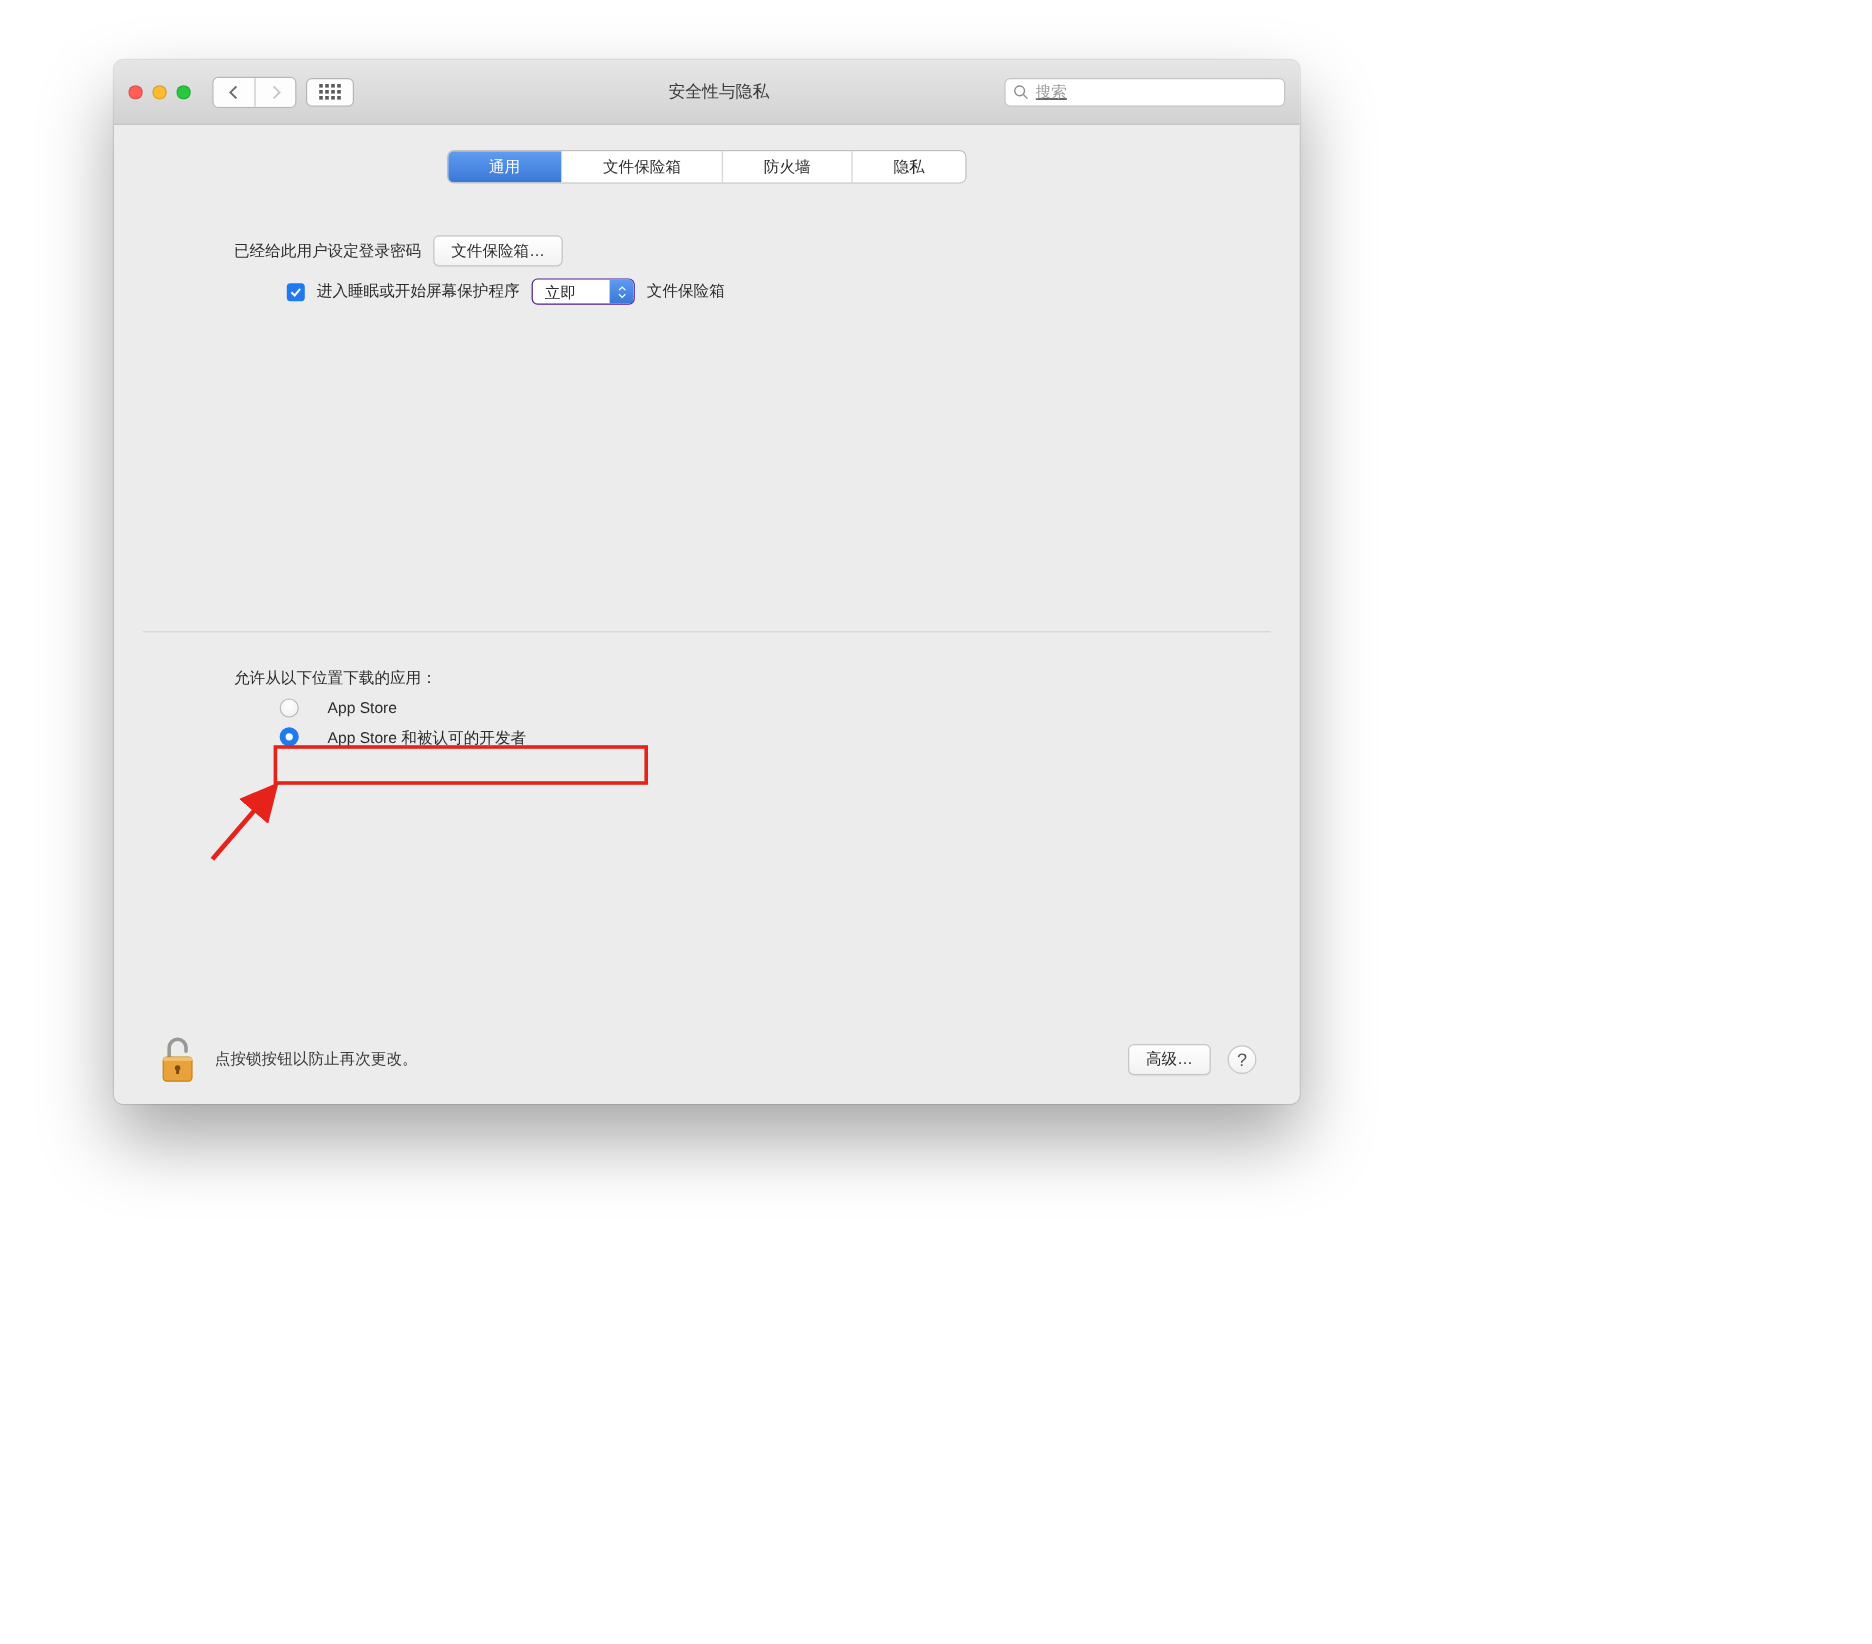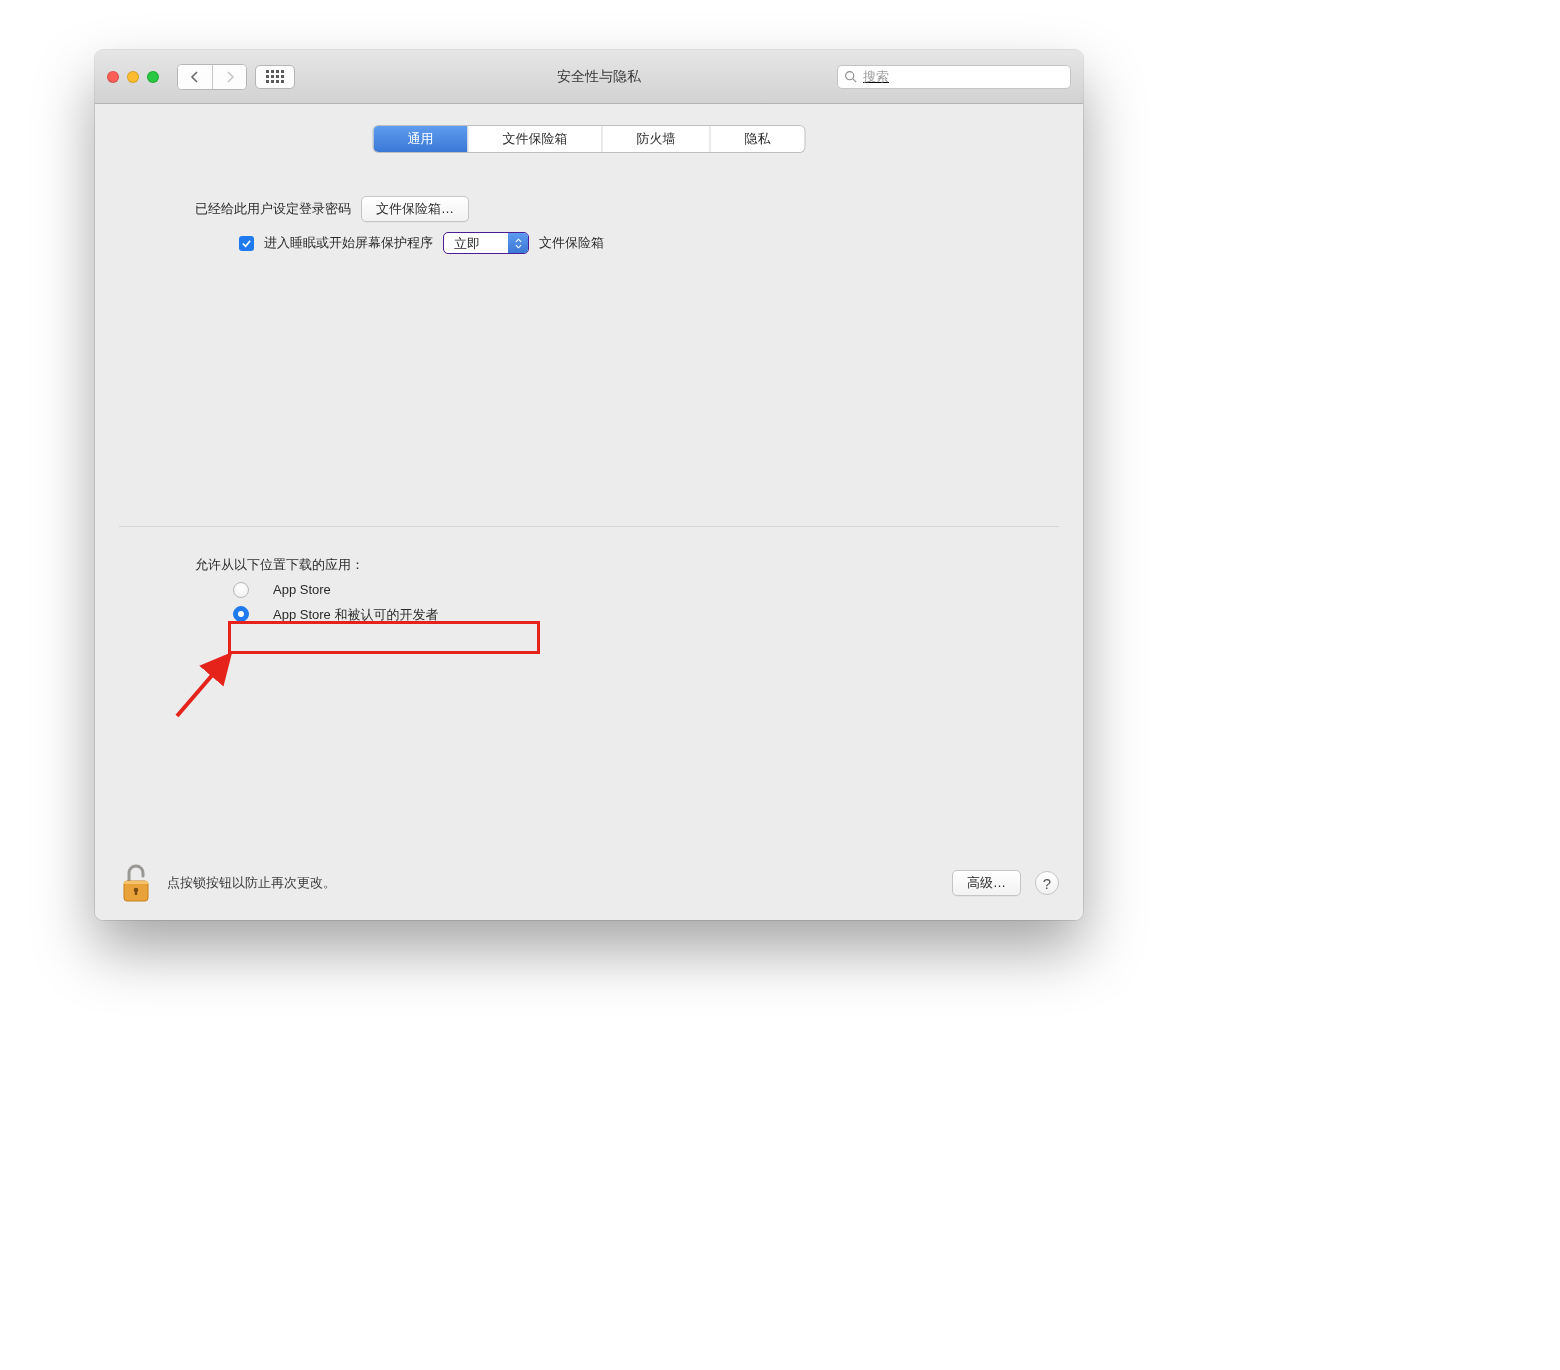--- a/index.html
+++ b/index.html
@@ -208,21 +208,21 @@
   .arrow-annot {
     position: absolute;
     pointer-events: none;
   }
   
   .footer {
     position: absolute;
     bottom: 0; left: 0; right: 0;
     height: 74px;
     display: flex; align-items: center;
-    padding: 0 24px;
+    padding: 0 36px;
     gap: 14px;
   }
   .lock-icon { width: 34px; height: 40px; }
   .footer-text { font-size: 13px; color: #3a3a3a; }
   .footer-spacer { flex: 1; }
   .help-btn {
     width: 24px; height: 24px;
     border-radius: 50%;
     border: 1px solid #c6c5c6;
     background: linear-gradient(#ffffff, #f1f1f1);

